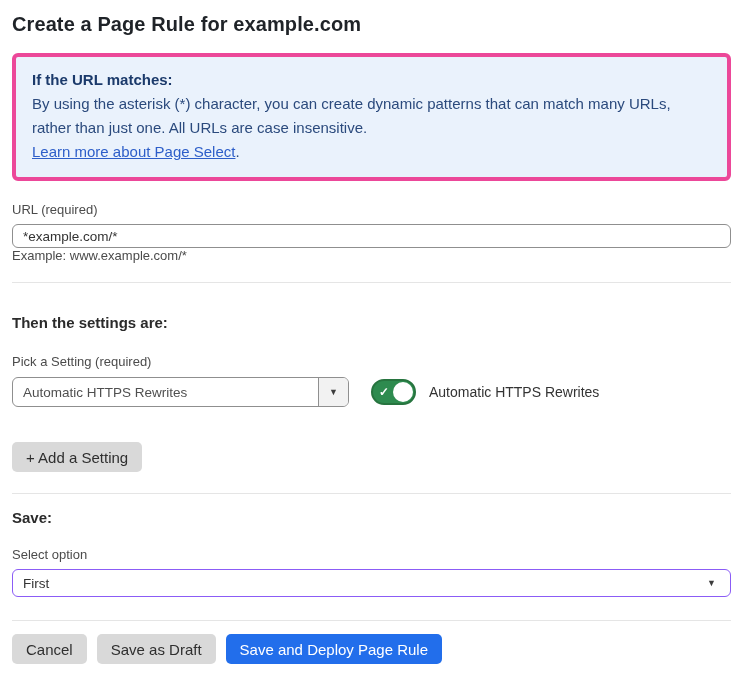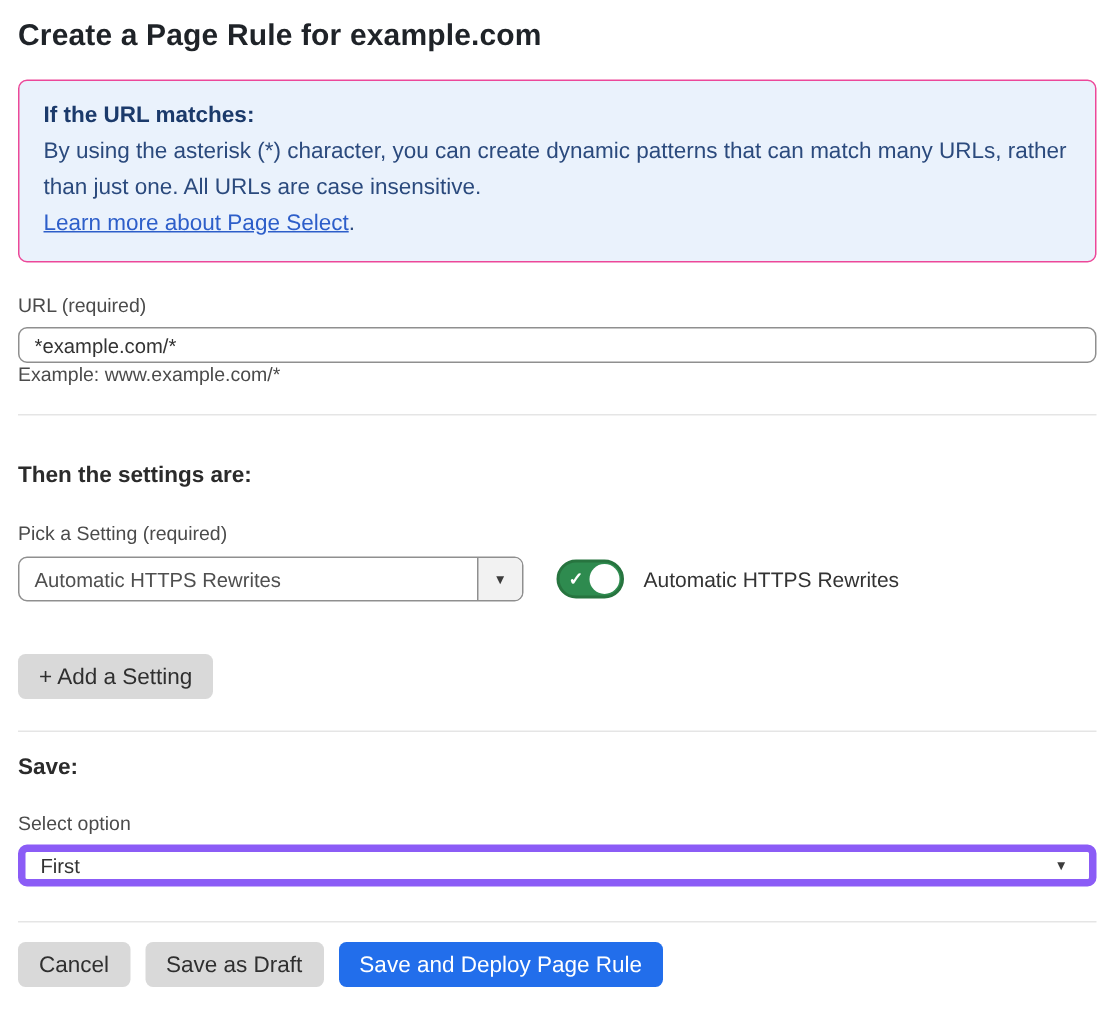--- a/index.html
+++ b/index.html
@@ -17,21 +17,21 @@
     font-size: 20px;
     font-weight: 700;
     color: #1f2328;
     letter-spacing: .1px;
   }
 
   
   .info-box {
     margin-top: 17px;
     background: #eaf2fc;
-    border: 1px solid #ec4899;
+    border: 4px solid #ec4899;
     border-radius: 6px;
     padding: 11px 16px 13px 16px;
     font-size: 15px;
     line-height: 24px;
   }
   .info-heading { font-weight: 700; color: #1b3a6b; }
   .info-body { color: #2b4a7d; }
   .info-link-line { color: #2b4a7d; }
   .info-link {
     color: #2d5ec9;
@@ -152,21 +152,21 @@
   .btn-gray { background: #d9d9d9; color: #2f2f2f; }
   .btn-blue { background: #226eeb; color: #ffffff; }
 
   .add-setting { margin-top: 35px; }
 
   
   .wide-select {
     margin-top: 7px;
     width: 100%;
     height: 28px;
-    border: 5px solid #8b5cf6;
+    border: 1px solid #8b5cf6;
     border-radius: 6px;
     background: #fff;
     display: flex;
     align-items: center;
     justify-content: space-between;
     padding: 0 14px 0 10px;
     font-size: 13.5px;
     color: #333;
     cursor: pointer;
   }

